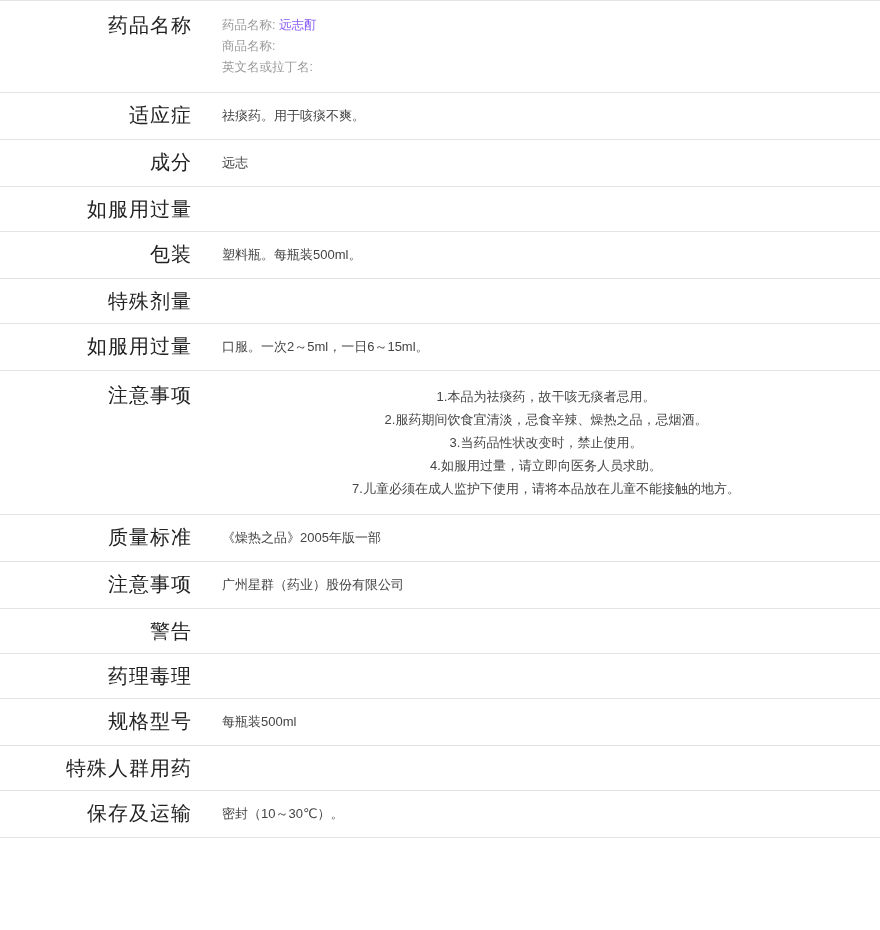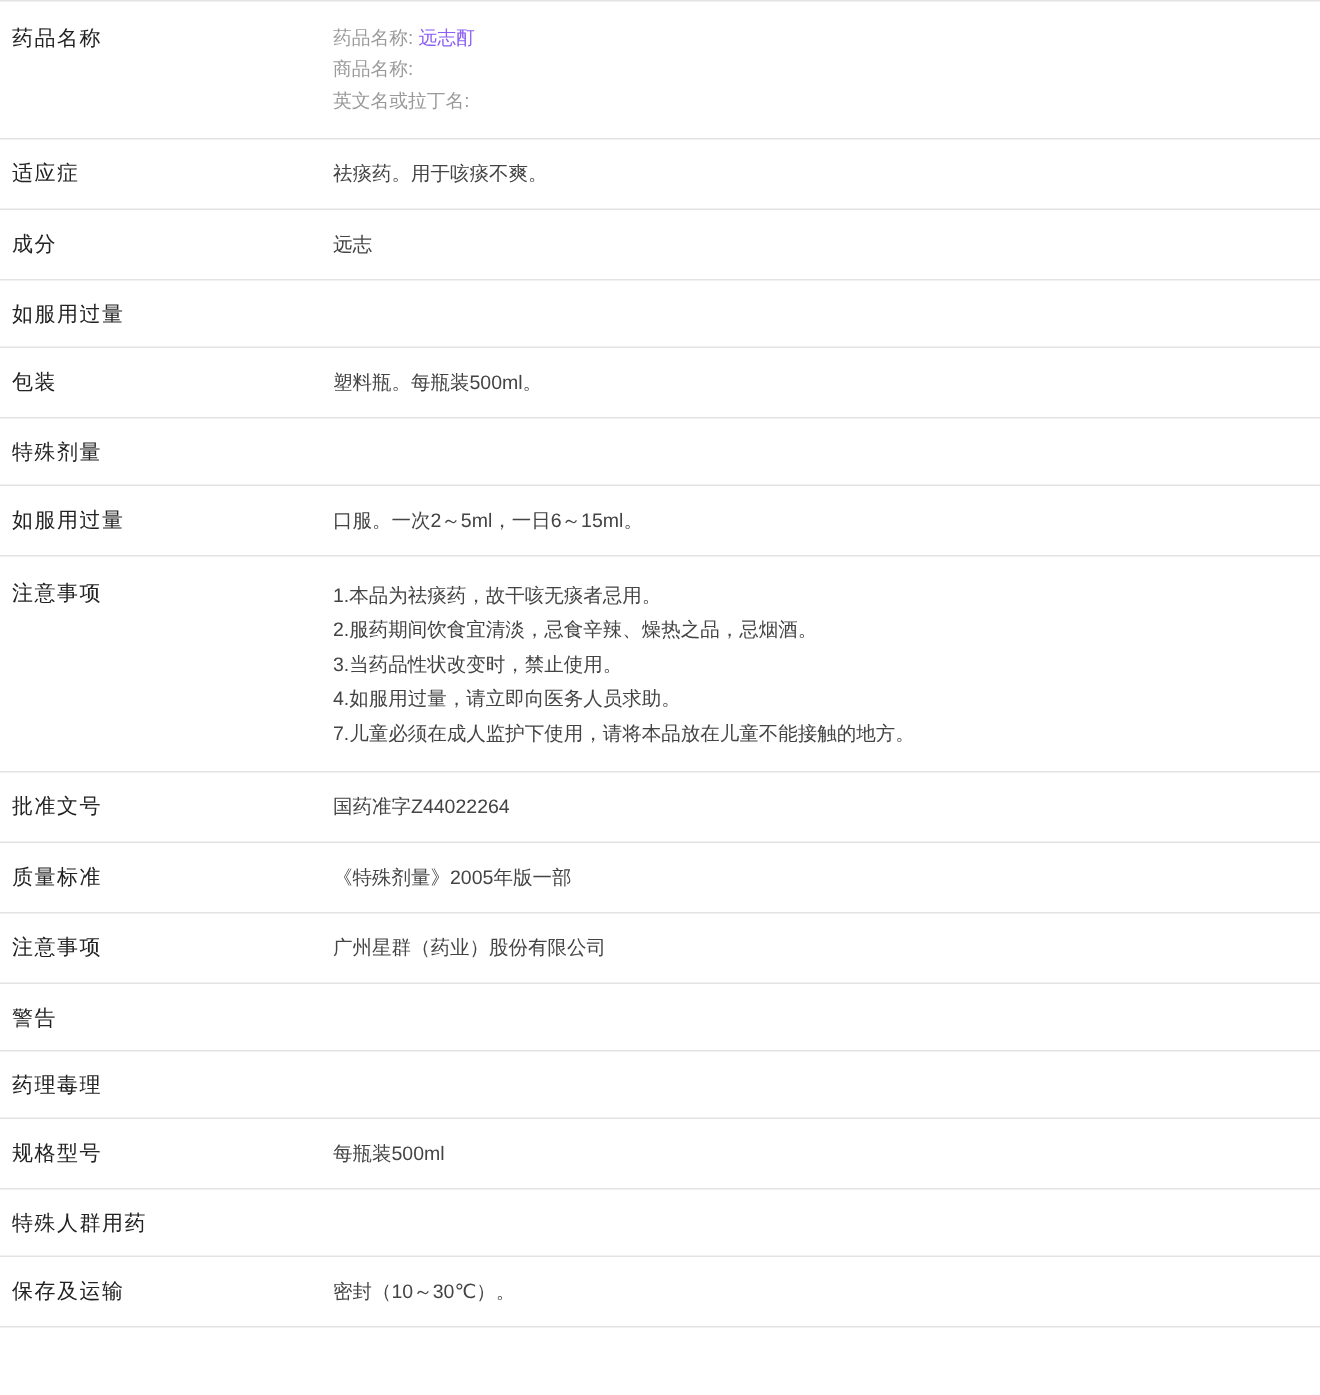--- a/index.html
+++ b/index.html
@@ -25,23 +25,24 @@
     table-layout: fixed;
   }
   table.drug-table tr {
     border-bottom: 1px solid #e3e3e3;
   }
   table.drug-table tr:first-child {
     border-top: 1px solid #e3e3e3;
   }
   td.label-cell {
     width: 204px;
+    text-align: right;
     vertical-align: top;
     padding: 12px 12px 12px 8px;
-    font-size: 14px;
+    font-size: 20px;
     color: #222222;
     letter-spacing: 1px;
     font-weight: normal;
     line-height: 20px;
     box-sizing: border-box;
   }
   td.value-cell {
     vertical-align: top;
     padding: 12px 10px 12px 18px;
     font-size: 13px;
@@ -60,20 +61,21 @@
   }
   .notes-list {
     margin: 0;
     padding: 0;
     list-style: none;
   }
   .notes-list li {
     line-height: 23px;
     font-size: 13px;
     color: #444444;
+    text-align: center;
   }
   .row-tall td { padding-top: 14px; padding-bottom: 14px; }
   .empty-val { min-height: 20px; }
 </style>
 </head>
 <body>
 
 <div class="sheet">
   <table class="drug-table">
     <tbody>
@@ -127,29 +129,23 @@
             <ul class="notes-list">
               <li>1.本品为祛痰药，故干咳无痰者忌用。</li>
               <li>2.服药期间饮食宜清淡，忌食辛辣、燥热之品，忌烟酒。</li>
               <li>3.当药品性状改变时，禁止使用。</li>
               <li>4.如服用过量，请立即向医务人员求助。</li>
               <li>7.儿童必须在成人监护下使用，请将本品放在儿童不能接触的地方。</li>
             </ul>
           </td>
         </tr>
         <tr>
-          <td class="label-cell">批准文号</td>
-          <td class="value-cell">
-            <div class="empty-val">国药准字Z44022264</div>
-          </td>
-        </tr>
-        <tr>
           <td class="label-cell">质量标准</td>
           <td class="value-cell">
-            <div class="empty-val">《特殊剂量》2005年版一部</div>
+            <div class="empty-val">《燥热之品》2005年版一部</div>
           </td>
         </tr>
         <tr>
           <td class="label-cell">注意事项</td>
           <td class="value-cell">
             <div class="empty-val">广州星群（药业）股份有限公司</div>
           </td>
         </tr>
         <tr>
           <td class="label-cell">警告</td>

